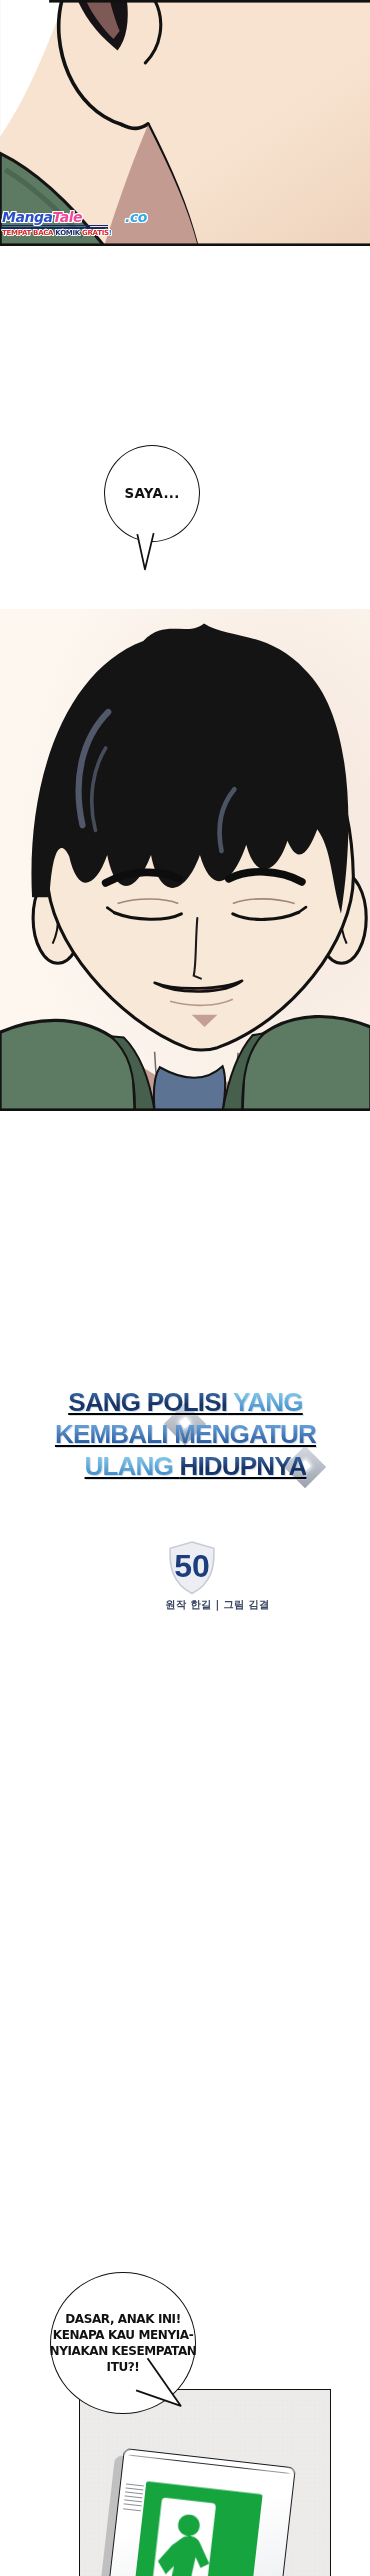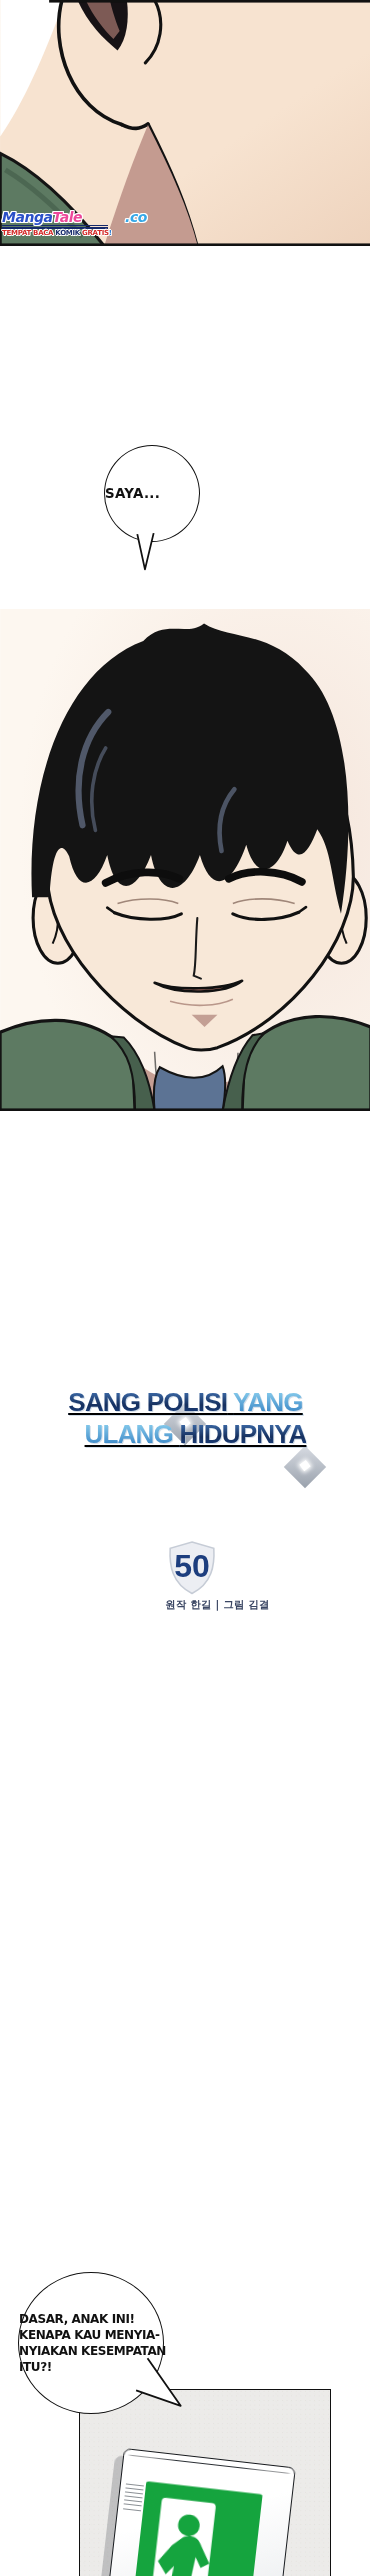--- a/index.html
+++ b/index.html
@@ -19,26 +19,26 @@
   .wm-tale{color:#ec4899;}
   .wm-co{color:#35a8e8;margin-left:43px;}
   .wm-bars{margin-top:1px;width:106px;height:3.6px;
            background:linear-gradient(#15296b 0 1.5px,transparent 1.5px 2.1px,#15296b 2.1px 3.6px);}
   .wm-tag{margin-top:1.5px;font-size:7px;font-weight:800;letter-spacing:-0.3px;
           text-shadow:-0.8px 0 #fff,0.8px 0 #fff,0 -0.8px #fff,0 0.8px #fff,0.8px 0.8px #fff,-0.8px -0.8px #fff;}
   .wm-red{color:#d42a28;text-align:center;} .wm-navy{color:#1b2f6e;} .wm-blue{color:#2b7dd4;}
 
   
   .bubble{background:#fff;border:1.8px solid #111;border-radius:50%;
-          display:flex;flex-direction:column;align-items:flex-start;justify-content:center;
+          display:flex;flex-direction:column;align-items:center;justify-content:center;
           text-align:center;z-index:30;}
   .bubble .line{white-space:nowrap;font-weight:700;color:#111;}
   .bubble-saya{left:104px;top:445px;width:94px;height:95px;}
   .bubble-saya .line{font-size:13.4px;letter-spacing:0.3px;}
-  .bubble-dasar{left:18px;top:2272px;width:144px;height:140px;}
+  .bubble-dasar{left:50px;top:2272px;width:144px;height:140px;}
   .bubble-dasar .line{font-size:12px;line-height:16px;letter-spacing:-0.4px;}
   .tail{position:absolute;overflow:visible;z-index:31;}
 
   
   .title-block{left:0;top:1386px;width:371px;text-align:center;z-index:5;}
   .title-line{font-family:"Liberation Sans",sans-serif;font-weight:700;font-size:26px;
               line-height:32px;letter-spacing:-0.8px;white-space:nowrap;
               filter:drop-shadow(1px 1.5px 0 rgba(175,195,215,0.55));}
   .grad{-webkit-background-clip:text;background-clip:text;color:transparent;-webkit-text-fill-color:transparent;}
   .g-navy{background-image:linear-gradient(180deg,#4a7ec0 0%,#16305f 60%,#1d4486 100%);}
@@ -179,20 +179,21 @@
       <path d="M300,975 C296,930 300,905 310,890 C360,918 400,918 432,888 C440,910 438,940 432,975 Z" fill="#5c7394" stroke="#141414" stroke-width="4"></path>
       <rect x="0" y="970" width="720" height="5" fill="#111"></rect>
     </svg>
   </section>
 
   <section class="abs title-block">
     <div class="deco" style="left:170px;top:23px;"></div>
     <div class="deco" style="left:290px;top:66px;"></div>
     <h1 style="margin:0;text-decoration:underline;">
       <div class="title-line"><span class="grad g-navy">SANG POLISI</span> <span class="grad g-light">YANG</span></div>
+      <div class="title-line"><span class="grad g-mid">KEMBALI MENGATUR</span></div>
       <div class="title-line" style="padding-left:20px;"><span class="grad g-light">ULANG</span> <span class="grad g-navy">HIDUPNYA</span></div>
     </h1>
   </section>
 
   <div class="abs badge-50">
     <svg width="52" height="54" viewBox="0 0 100 104">
       <path d="M50,2 L92,14 C94,48 88,82 50,101 C12,82 6,48 8,14 Z" fill="#eceef3" stroke="#c6ccd6" stroke-width="3"></path>
     </svg>
     <div class="chapter-num">50</div>
   </div>

